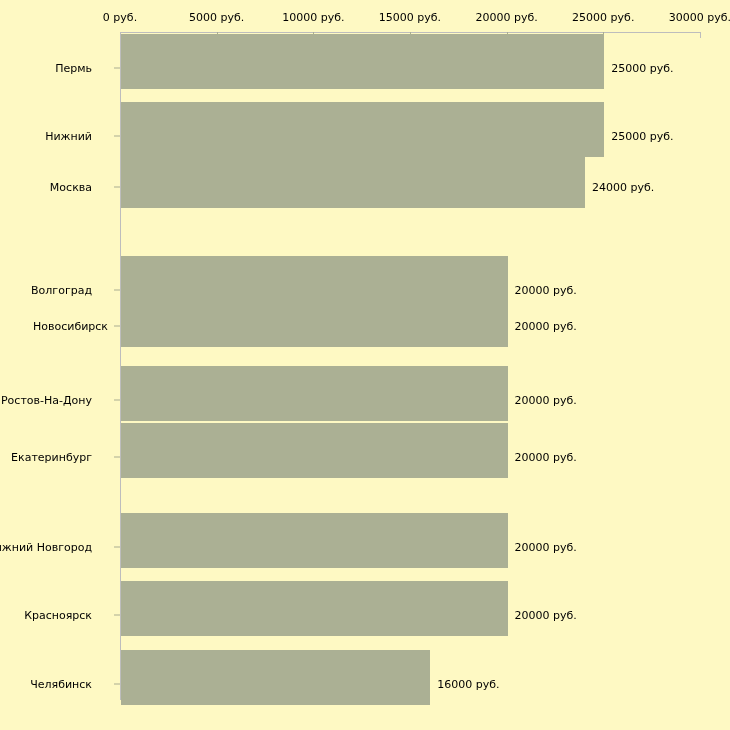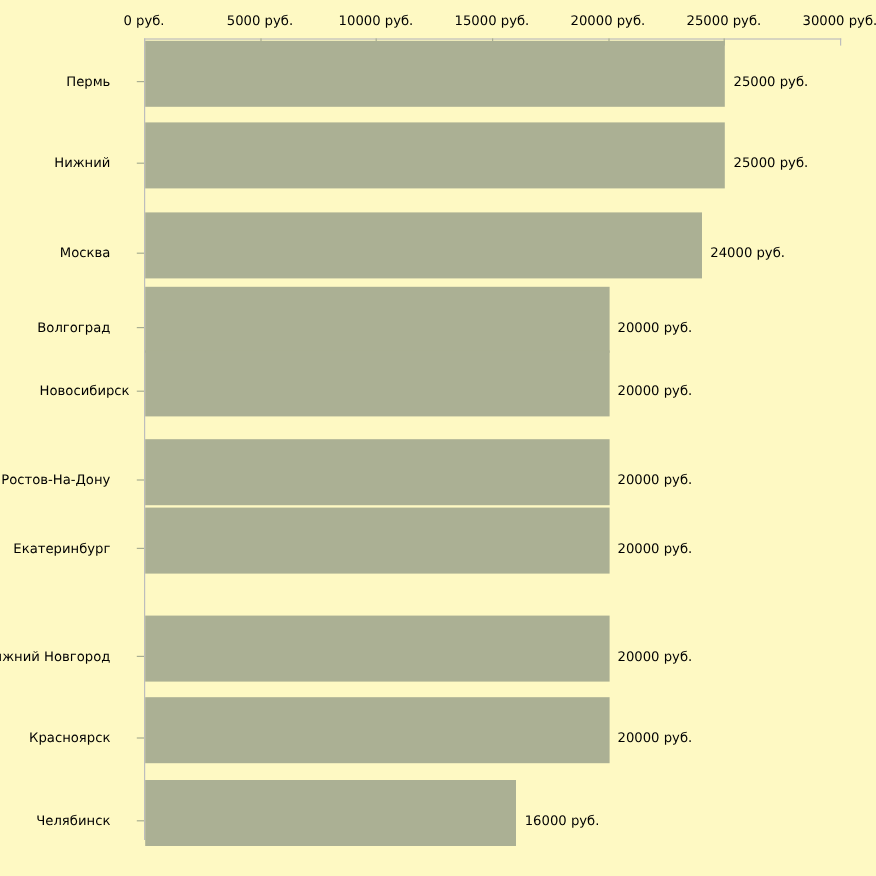--- a/index.html
+++ b/index.html
@@ -151,27 +151,27 @@
           <div class="cat-tick"></div>
           <div class="bar" style="width: 483.25px; background: rgb(171, 176, 148);"></div>
           <div class="bar-value" style="left: 611.25px;">25000 руб.</div>
         </div>
         <div class="bar-row" style="top: 69.4px;">
           <div class="cat-label">Нижний</div>
           <div class="cat-tick"></div>
           <div class="bar" style="width: 483.25px; background: rgb(171, 176, 148);"></div>
           <div class="bar-value" style="left: 611.25px;">25000 руб.</div>
         </div>
-        <div class="bar-row" style="top: 144px; border-radius: 11px;">
+        <div class="bar-row" style="top: 120px; border-radius: 11px;">
           <div class="cat-label">Москва</div>
           <div class="cat-tick"></div>
           <div class="bar" style="width: 463.92px; background: rgb(171, 176, 148);"></div>
           <div class="bar-value" style="left: 591.92px;">24000 руб.</div>
         </div>
-        <div class="bar-row" style="top: 206px;">
+        <div class="bar-row" style="top: 223px;">
           <div class="cat-label">Волгоград</div>
           <div class="cat-tick"></div>
           <div class="bar" style="width: 386.6px; background: rgb(171, 176, 148);"></div>
           <div class="bar-value" style="left: 514.6px;">20000 руб.</div>
         </div>
         <div class="bar-row" style="top: 259px; padding-left: 16px;">
           <div class="cat-label">Новосибирск</div>
           <div class="cat-tick"></div>
           <div class="bar" style="width: 386.6px; background: rgb(171, 176, 148);"></div>
           <div class="bar-value" style="left: 514.6px;">20000 руб.</div>

